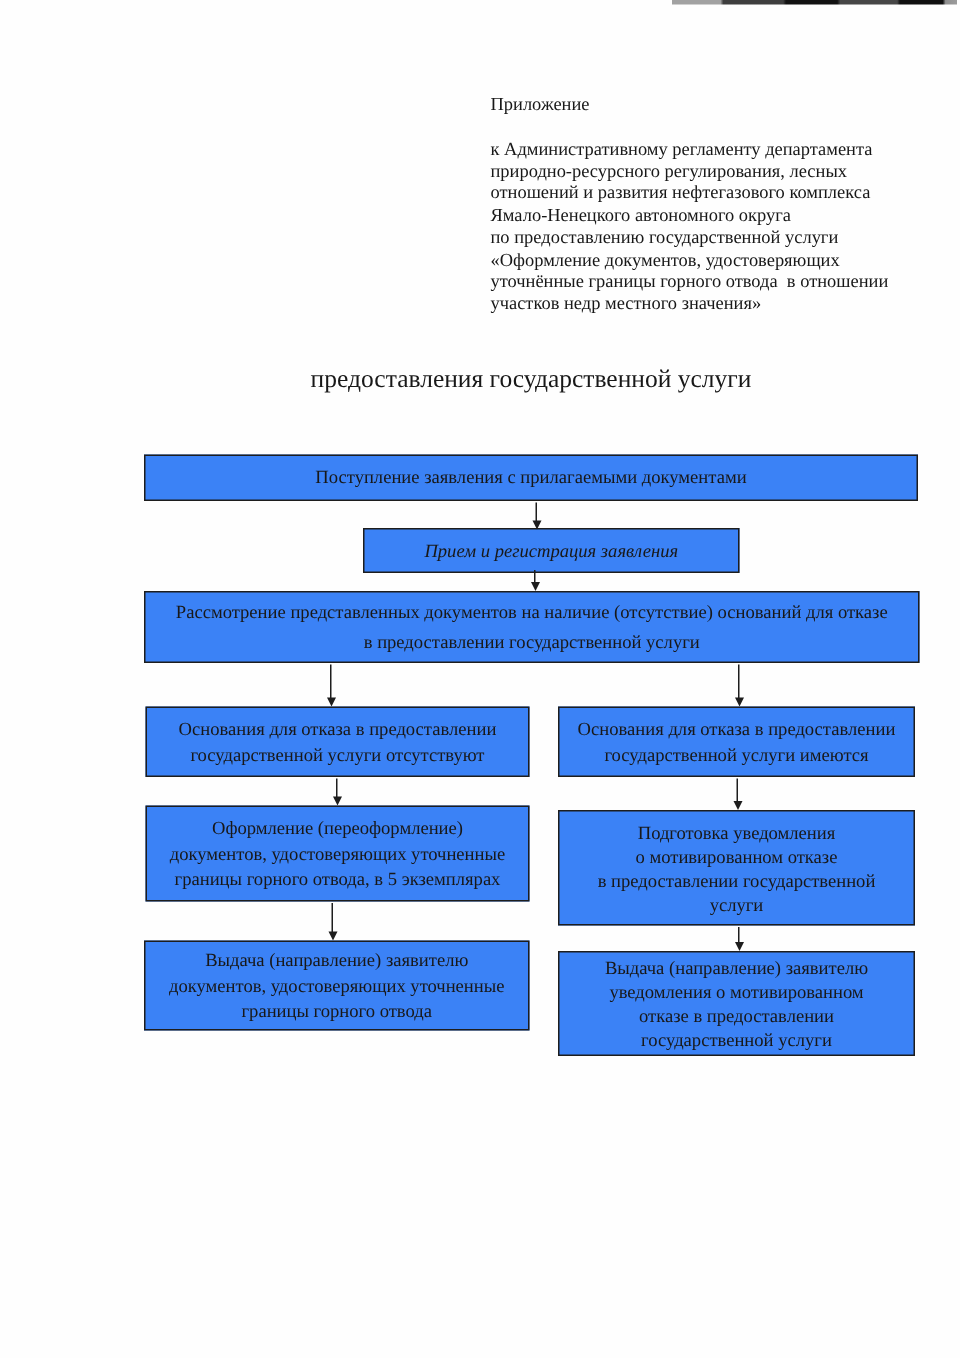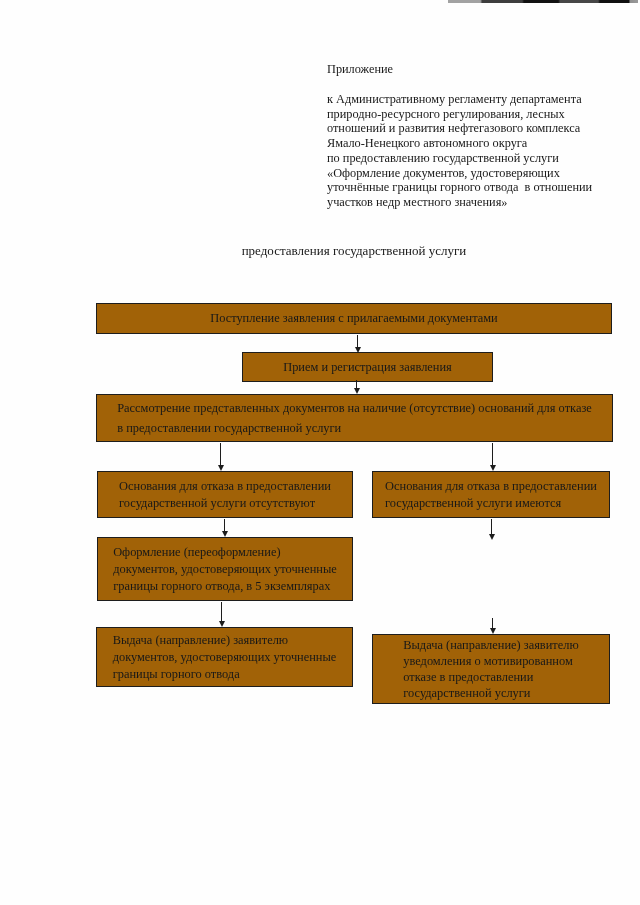--- a/index.html
+++ b/index.html
@@ -43,41 +43,41 @@
     position: absolute;
     left: 95px; top: 239px; width: 518px;
     text-align: center;
   }
   .chart-title .main {
     font-weight: bold;
     font-size: 13.5px;
     letter-spacing: 0.3px;
   }
   .chart-title .sub {
-    font-size: 13px;
+    font-size: 17px;
     margin-top: 4px;
   }
   .node {
     position: absolute;
     box-sizing: border-box;
     border: 1.5px solid #1d1d1d;
-    background: #a16207;
+    background: #3b82f6;
     display: flex;
     align-items: center;
     justify-content: center;
-    text-align: left;
+    text-align: center;
     font-size: 12.4px;
     line-height: 17px;
     white-space: pre-line;
     padding: 14px 4px;
   }
   .node--review { line-height: 20px; }
   .node--tight  { line-height: 16px; }
   .n-receipt       { left: 96px;  top: 303px; width: 516px; height: 31px; }
-  .n-registration  { left: 242px; top: 352px; width: 251px; height: 27px; }
+  .n-registration  { left: 242px; top: 352px; width: 251px; height: 27px; font-style: italic; }
   .n-review        { left: 96px;  top: 394px; width: 517px; height: 48px; }
   .n-no-grounds    { left: 97px;  top: 471px; width: 256px; height: 47px; }
   .n-grounds-exist { left: 372px; top: 471px; width: 238px; height: 47px; }
   .n-paperwork     { left: 97px;  top: 537px; width: 256px; height: 64px; }
   .n-refusal-notice{ left: 372px; top: 540px; width: 238px; height: 77px; }
   .n-issue-docs    { left: 96px;  top: 627px; width: 257px; height: 60px; }
   .n-issue-notice  { left: 372px; top: 634px; width: 238px; height: 70px; }
   .arrow {
     position: absolute;
     width: 1.3px;
@@ -147,20 +147,26 @@
     <span>Основания для отказа в предоставлении
 государственной услуги имеются</span>
   </div>
 
   <div class="node n-paperwork">
     <span>Оформление (переоформление)
 документов, удостоверяющих уточненные
 границы горного отвода, в 5 экземплярах</span>
   </div>
 
+  <div class="node n-refusal-notice node--tight">
+    <span>Подготовка уведомления
+о мотивированном отказе
+в предоставлении государственной
+услуги</span>
+  </div>
 
   <div class="node n-issue-docs">
     <span>Выдача (направление) заявителю
 документов, удостоверяющих уточненные
 границы горного отвода</span>
   </div>
 
   <div class="node n-issue-notice node--tight">
     <span>Выдача (направление) заявителю
 уведомления о мотивированном

